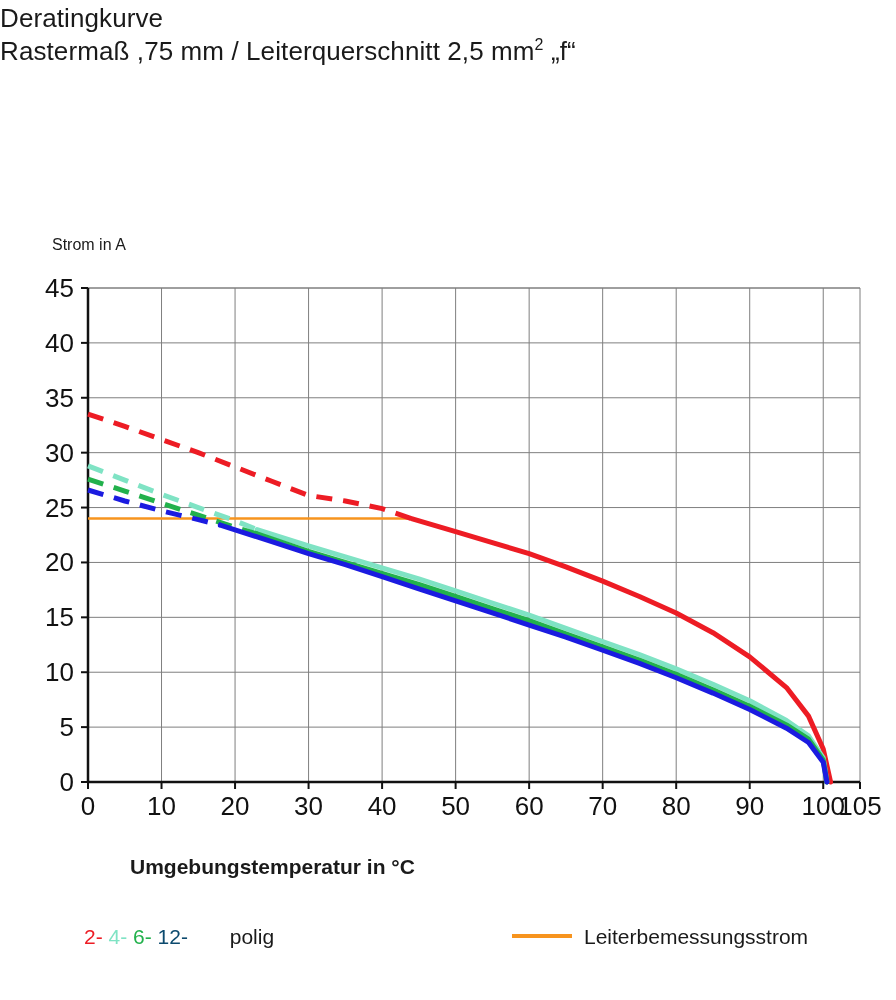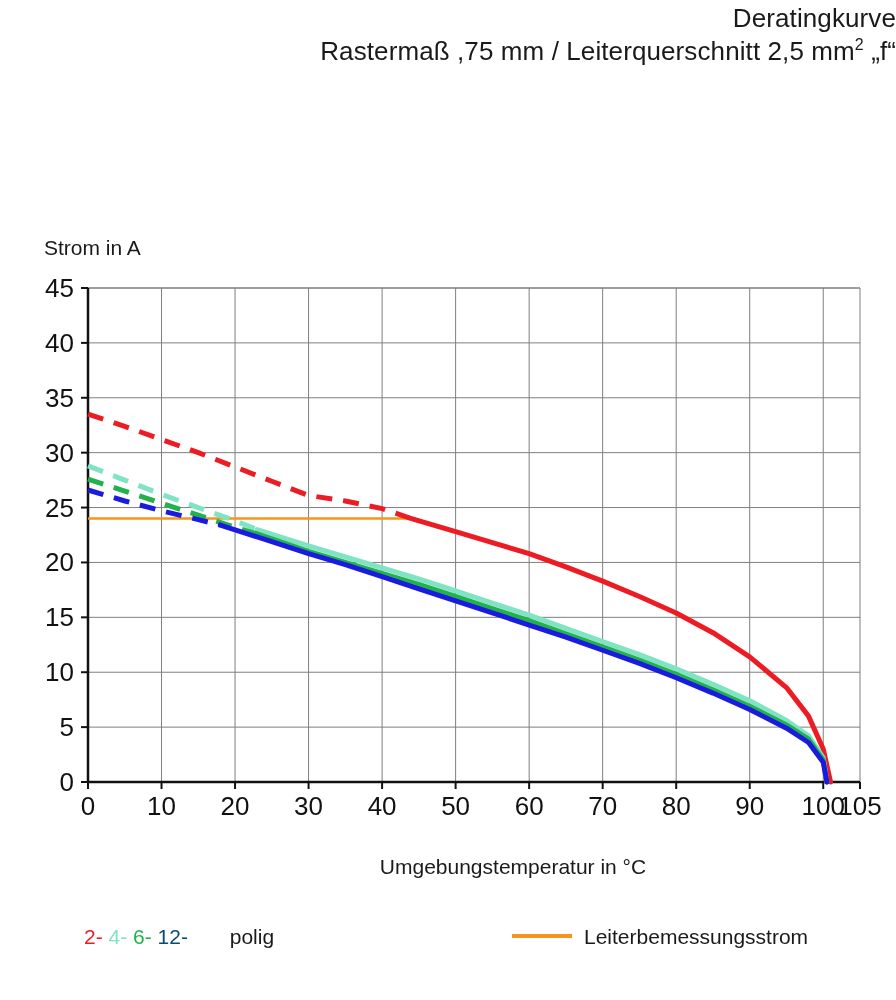--- a/index.html
+++ b/index.html
@@ -18,49 +18,50 @@
     position: relative;
     width: 896px;
     height: 1000px;
   }
   
   .titles {
     position: absolute;
     left: 0;
     top: 2px;
     width: 896px;
-    text-align: right;
+    text-align: left;
   }
   .title-line {
     font-size: 26px;
     line-height: 33px;
     letter-spacing: 0.1px;
     white-space: nowrap;
   }
   .title-line sup {
     font-size: 16px;
     vertical-align: super;
     line-height: 0;
   }
   
   .ylabel {
     position: absolute;
-    left: 44px;
+    left: 52px;
     top: 236px;
-    font-size: 21px;
+    font-size: 16px;
   }
   .xlabel {
     position: absolute;
     left: 0;
     top: 855px;
     width: 896px;
-    text-align: center;
+    text-align: left;
     font-size: 21px;
     padding-left: 130px;
     box-sizing: border-box;
+    font-weight: bold;
   }
   
   .plot-wrap {
     position: absolute;
     left: 0;
     top: 270px;
     width: 896px;
     height: 560px;
   }
   svg.chart {

